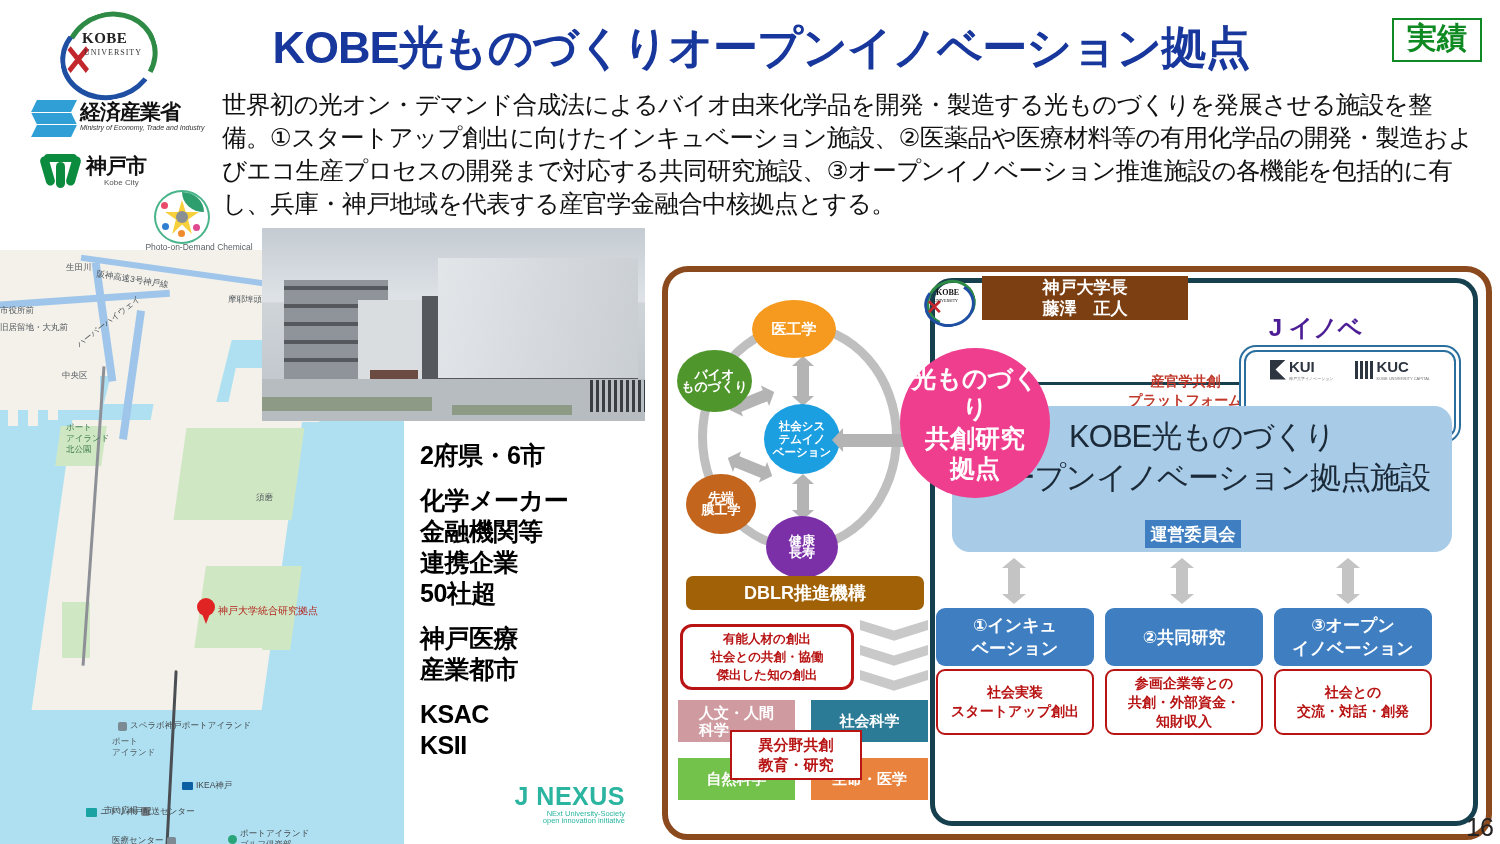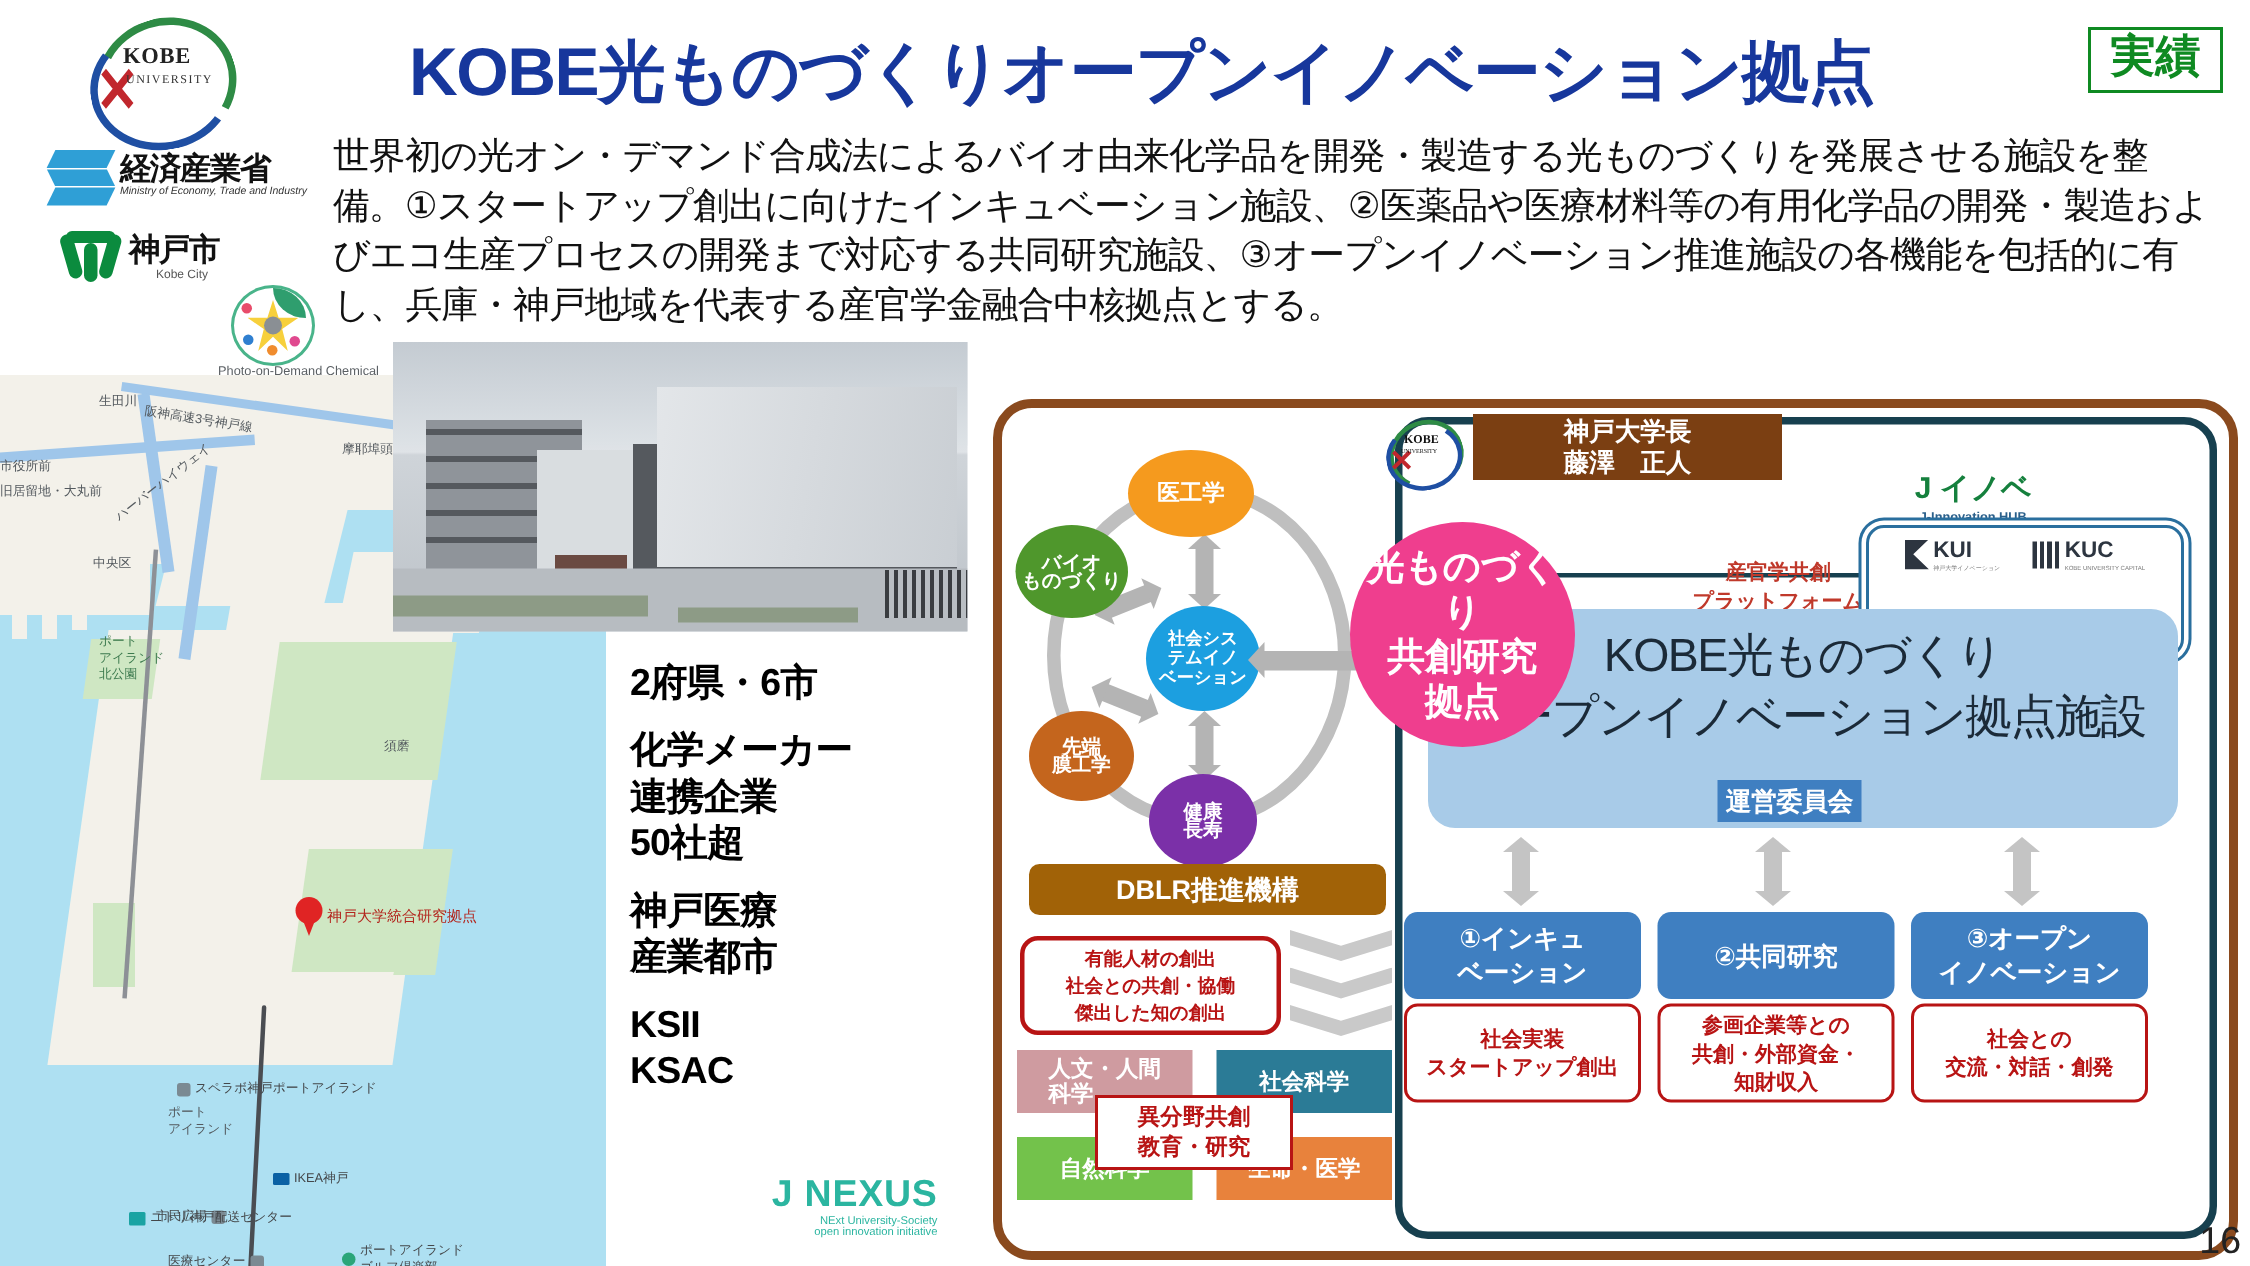--- a/index.html
+++ b/index.html
@@ -156,21 +156,21 @@
   #c-seimei{background:#e8823c;}
   #cross-box{position:absolute;left:62px;top:458px;width:128px;height:46px;border:2.5px solid #b81414;
       background:#fff;color:#b81414;font-size:15px;font-weight:bold;line-height:20px;
       display:flex;align-items:center;justify-content:center;text-align:center;}
 
   
   #pres-bar{position:absolute;left:314px;top:4px;width:206px;height:44px;background:#7b3f12;
       color:#fff;font-size:17px;font-weight:bold;line-height:21px;text-align:center;
       display:flex;align-items:center;justify-content:center;}
   #jinnove{position:absolute;left:565px;top:40px;width:165px;text-align:center;}
-  #jinnove .big{font-size:20px;font-weight:bold;color:#15803d;letter-spacing:0px;}
+  #jinnove .big{font-size:24px;font-weight:bold;color:#4c1d95;letter-spacing:0px;}
   #jinnove .sub{font-size:8.5px;font-weight:bold;color:#2a5f8a;}
   #sangaku-hq{position:absolute;left:576px;top:78px;width:208px;height:84px;background:#fff;
       border:2.5px solid #2a6f9e;border-radius:12px;box-shadow:0 0 0 3px #fff,0 0 0 5px #2a6f9e;}
   #sangaku-hq .ttl{text-align:center;font-size:22px;font-weight:bold;color:#111;margin-top:4px;letter-spacing:-1px;}
   #sangaku-hq .subs{display:flex;justify-content:center;gap:22px;margin-top:6px;align-items:center;}
   #sangaku-hq .kui,#sangaku-hq .kuc{display:flex;align-items:center;gap:3px;}
   #sangaku-hq .kmk{width:16px;height:20px;background:#2d3540;clip-path:polygon(0 0,100% 0,35% 50%,100% 100%,0 100%);}
   #sangaku-hq .kmk2{width:18px;height:18px;background:repeating-linear-gradient(90deg,#2d3540 0 3px,#fff 3px 5px);}
   #sangaku-hq .kt{font-size:15px;font-weight:bold;color:#2d3540;}
   #sangaku-hq .ks{font-size:4px;color:#777;}
@@ -328,30 +328,31 @@
   <div class="dark" style="left:328px;top:152px;width:55px;height:32px;
        background:repeating-linear-gradient(90deg,#3a3d41 0 3px,#b9bec3 3px 6px);"></div>
 </div>
 
 <div id="center-list">
   <div class="grp">
     <div class="ln">2府県・6市</div>
   </div>
   <div class="grp">
     <div class="ln">化学メーカー</div>
+    <div class="ln">金融機関等</div>
     <div class="ln">連携企業</div>
     <div class="ln">50社超</div>
   </div>
   <div class="grp">
     <div class="ln">神戸医療</div>
     <div class="ln">産業都市</div>
   </div>
   <div class="grp">
+    <div class="ln">KSAC</div>
     <div class="ln">KSII</div>
-    <div class="ln">KSAC</div>
   </div>
 </div>
 <div id="jnexus">
   <div class="big">J NEXUS</div>
   <div class="sub">NExt University-Society</div>
   <div class="sub">open innovation initiative</div>
 </div>
 
 <div id="diagram">
   <div id="diagram-inner"></div>

